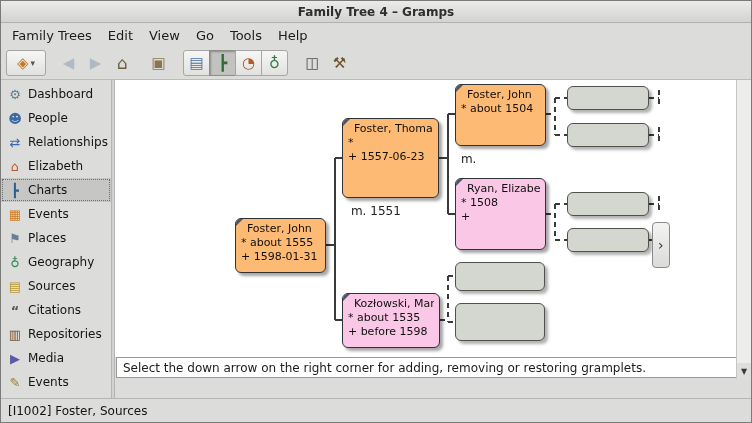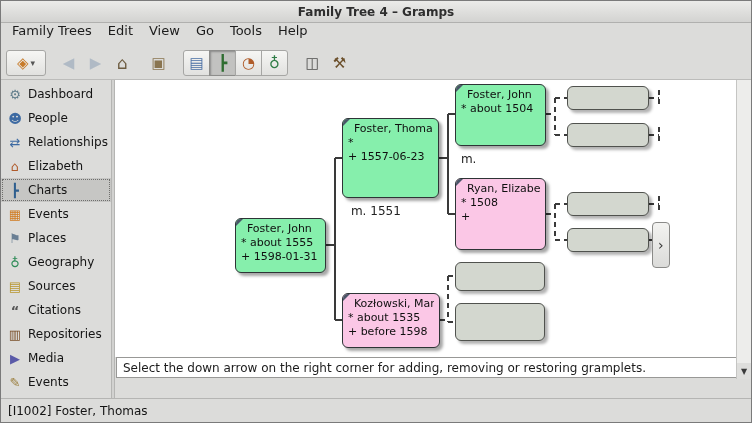--- a/index.html
+++ b/index.html
@@ -12,21 +12,21 @@
     width:752px; height:423px; display:flex; flex-direction:column;
     background:#dcdcda; border:1px solid #7a7a7a;
   }
   
   .titlebar {
     flex:0 0 22px; background:linear-gradient(#ebebe9,#d3d3d1);
     border-bottom:1px solid #b0b0ae; display:flex; align-items:center;
     justify-content:center; font-size:12px; font-weight:bold; color:#2e2e2e;
   }
   
-  .menubar { flex:0 0 24px; display:flex; align-items:flex-start; padding-left:3px; font-size:13px; background:#dcdcda; }
+  .menubar { flex:0 0 24px; display:flex; align-items:center; padding-left:3px; font-size:13px; background:#dcdcda; }
   .menu-item { padding:0 8px; display:flex; align-items:center; color:#1c1c1c; cursor:default; }
   
   .toolbar { flex:0 0 33px; display:flex; align-items:center; padding:0 5px; border-bottom:1px solid #bcbcba; background:#dcdcda; }
   .tbtn {
     width:27px; height:26px; display:flex; align-items:center; justify-content:center;
     font-size:15px; color:#444; border:1px solid transparent; border-radius:3px; flex:0 0 auto;
   }
   .tbtn.framed { background:linear-gradient(#f6f6f4,#e1e1df); border:1px solid #a6a6a4; }
   .tbtn.pressed { background:#c2c2c0; border:1px solid #8d8d8b; box-shadow:inset 1px 1px 2px rgba(0,0,0,.28); }
   .tbtn.disabled { opacity:.45; }
@@ -47,21 +47,21 @@
   .main { flex:1 1 auto; position:relative; display:flex; flex-direction:column; min-width:0; background:#dcdcda; }
   
   .chart { position:relative; flex:0 0 277px; background:#ffffff; overflow:hidden; }
   svg.connectors { position:absolute; left:0; top:0; z-index:1; }
   .pbox {
     position:absolute; z-index:2; border:1px solid #2e3436; border-radius:6px;
     padding:3px 5px; font-size:11px; line-height:14px; color:#101010;
     box-shadow:3px 3px 3px rgba(0,0,0,.35); overflow:hidden;
   }
   .pbox div { white-space:nowrap; overflow:hidden; }
-  .pbox.male { background:#86efac; }
+  .pbox.male { background:#fdba74; }
   .pbox.female { background:#fbc7e6; }
   .pbox::before {
     content:""; position:absolute; top:0; left:0; width:0; height:0;
     border-style:solid; border-width:7px 7px 0 0;
     border-color:#4a5668 transparent transparent transparent;
   }
   .pbox .pname { margin-left:6px; }
   .gbox {
     position:absolute; z-index:2; border:1px solid #50524e; border-radius:6px;
     background:#d3d7cf; box-shadow:3px 3px 3px rgba(0,0,0,.3);
@@ -252,16 +252,16 @@
           <span>▼</span>
         </div>
       </div>
 
       <div class="gramplet-msg">Select the down arrow on the right corner for adding, removing or restoring gramplets.</div>
 
     </div>
   </div>
 
   <div class="statusbar">
-    <span>[I1002] Foster, Thomas</span>
+    <span>[I1002] Foster, Sources</span>
   </div>
 
 </div>
 
 </body></html>

